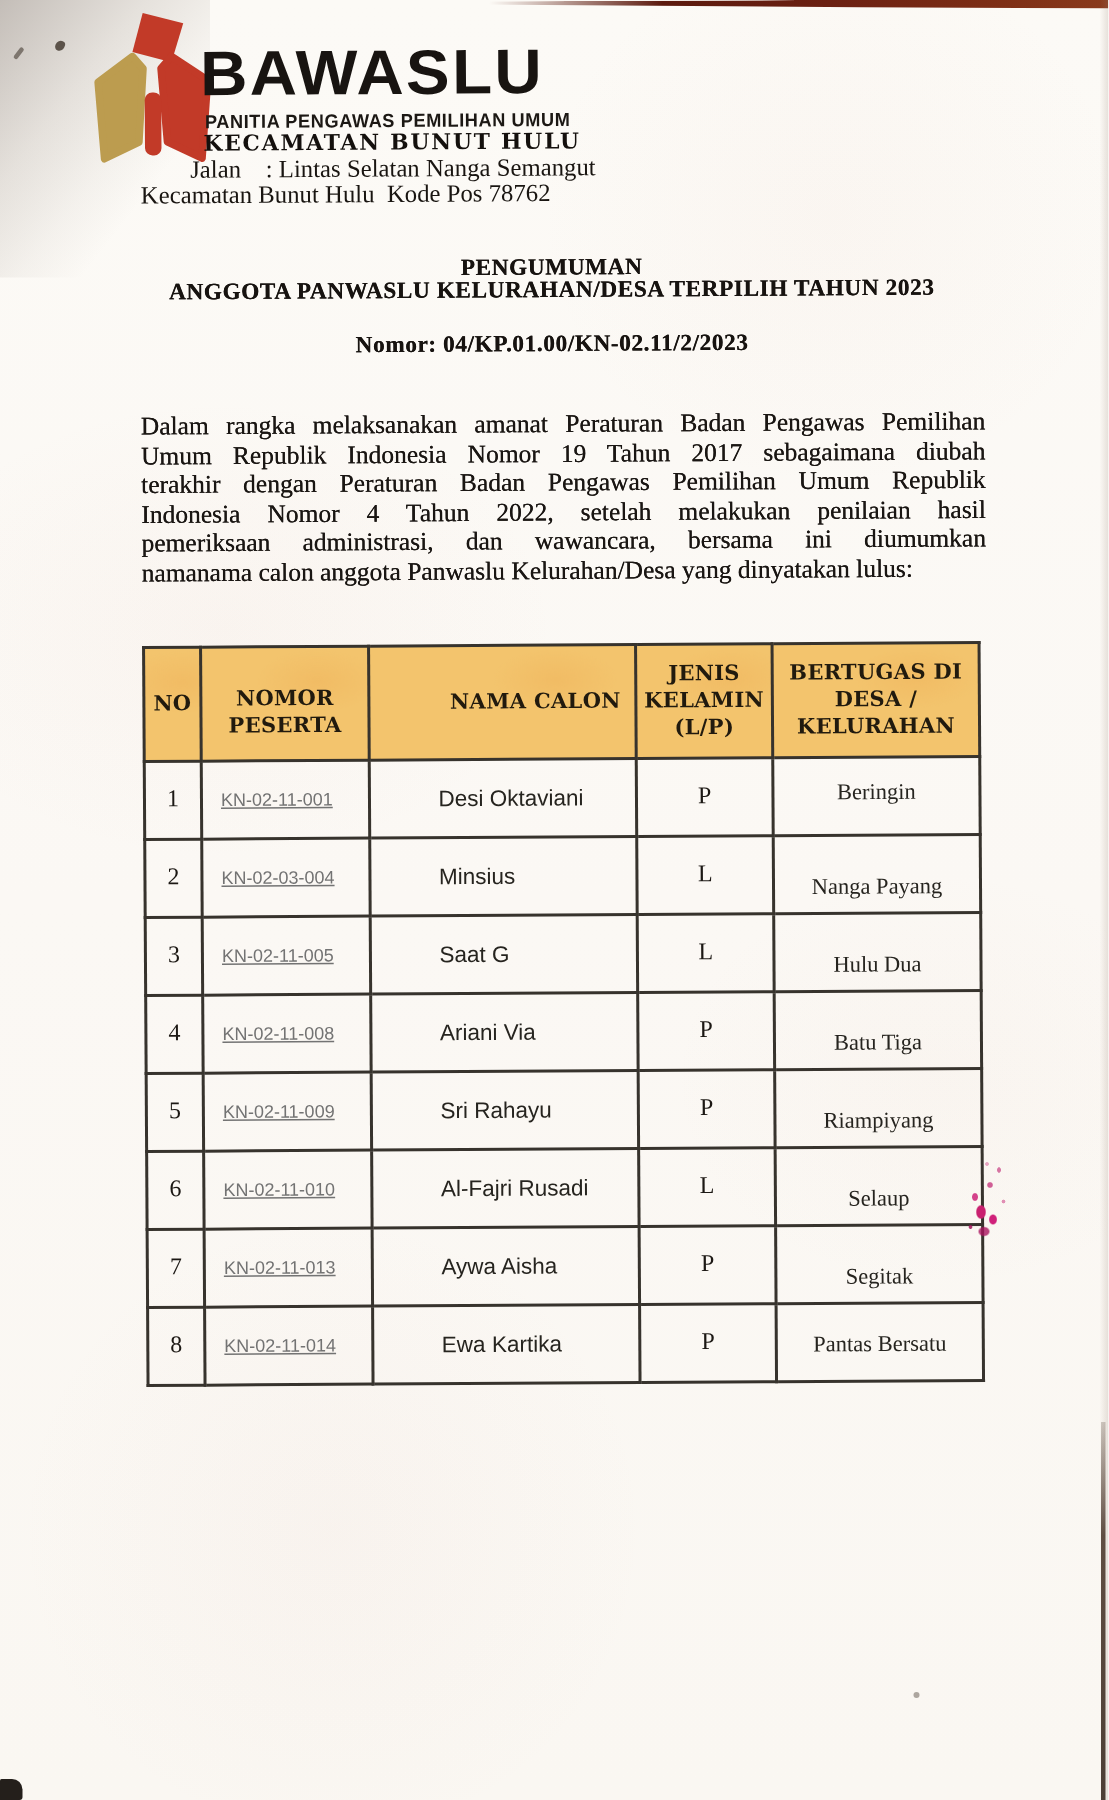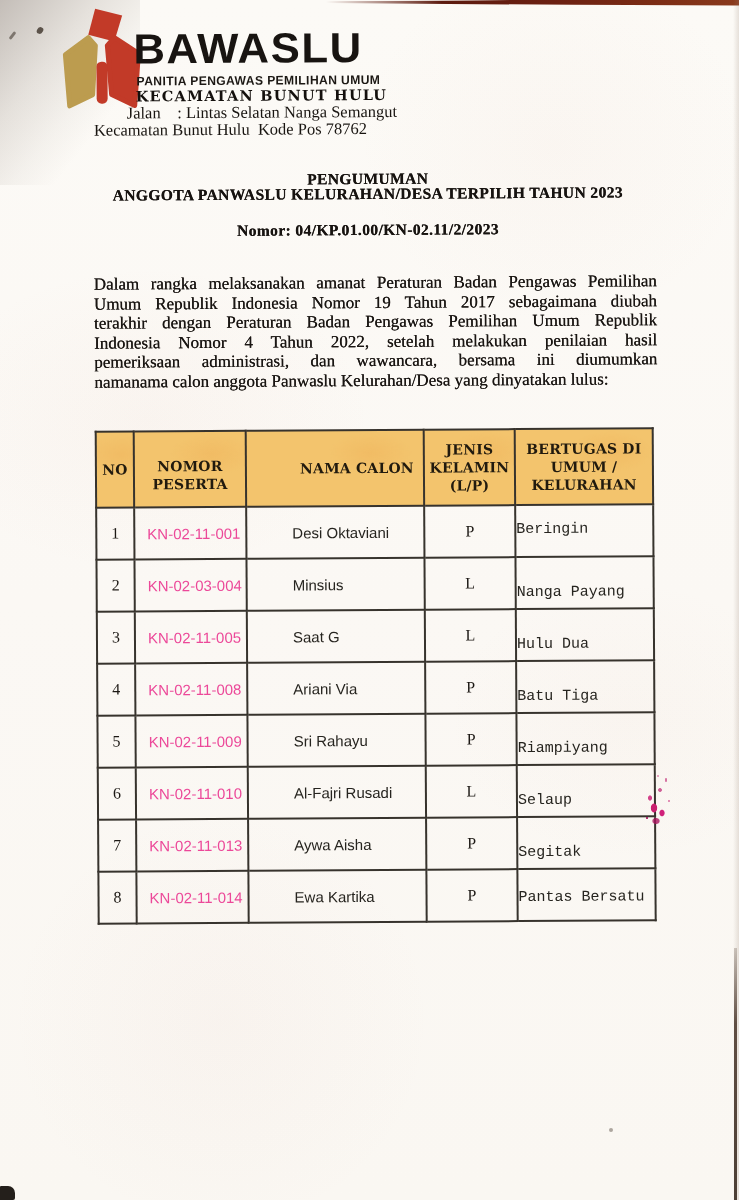--- a/index.html
+++ b/index.html
@@ -102,24 +102,24 @@
     height:76px;
     font-family:"DejaVu Serif","Liberation Serif",serif;font-weight:bold;
     font-size:14px;line-height:1.3;color:#211a0e;letter-spacing:.2px;
     white-space:pre-line;vertical-align:middle;text-align:center;
   }
   th.h-no{vertical-align:bottom;}
   th.h-nomor{text-align:left;padding-top:12px;}
   th.h-nama{text-align:left;padding-left:44px;}
   table.results tbody tr{height:52px;}
   td.c-no{text-align:center;font-size:16px;font-family:"Liberation Serif",serif;}
-  td.c-nomor{padding-left:12px;font-family:"Liberation Sans",sans-serif;font-size:15px;color:#ec4899;}
+  td.c-nomor{padding-left:12px;font-family:"Liberation Sans",sans-serif;font-size:12px;color:#737373;text-decoration:underline;}
   td.c-nama{padding-left:45px;font-family:"Liberation Sans",sans-serif;font-size:15px;color:#26241f;}
   td.c-jk{text-align:center;font-size:16px;font-family:"Liberation Serif",serif;}
-  td.c-desa{text-align:left;font-family:Liberation Mono, monospace;font-size:15px;color:#26241f;}
+  td.c-desa{text-align:center;font-family:Liberation Serif, serif;font-size:15px;color:#26241f;}
   td.c-desa .v{display:inline-block;transform:translateY(9px);}
   tbody tr:nth-child(1) td.c-desa .v{transform:translateY(-2px);}
   tbody tr:nth-child(8) td.c-desa .v{transform:translateY(2px);}
 </style>
 </head>
 <body>
 
 <div class="band-top"></div>
 <div class="shade-tl"></div>
 <div class="speck-a"></div>
@@ -173,21 +173,21 @@
     <thead>
       <tr>
         <th class="h-no">NO</th>
         <th class="h-nomor">NOMOR
 PESERTA</th>
         <th class="h-nama">NAMA CALON</th>
         <th class="h-jk">JENIS
 KELAMIN
 (L/P)</th>
         <th class="h-desa">BERTUGAS DI
-UMUM /
+DESA /
 KELURAHAN</th>
       </tr>
     </thead>
     <tbody>
       <tr>
         <td class="c-no">1</td>
         <td class="c-nomor">KN-02-11-001</td>
         <td class="c-nama">Desi Oktaviani</td>
         <td class="c-jk">P</td>
         <td class="c-desa"><span class="v">Beringin</span></td>

